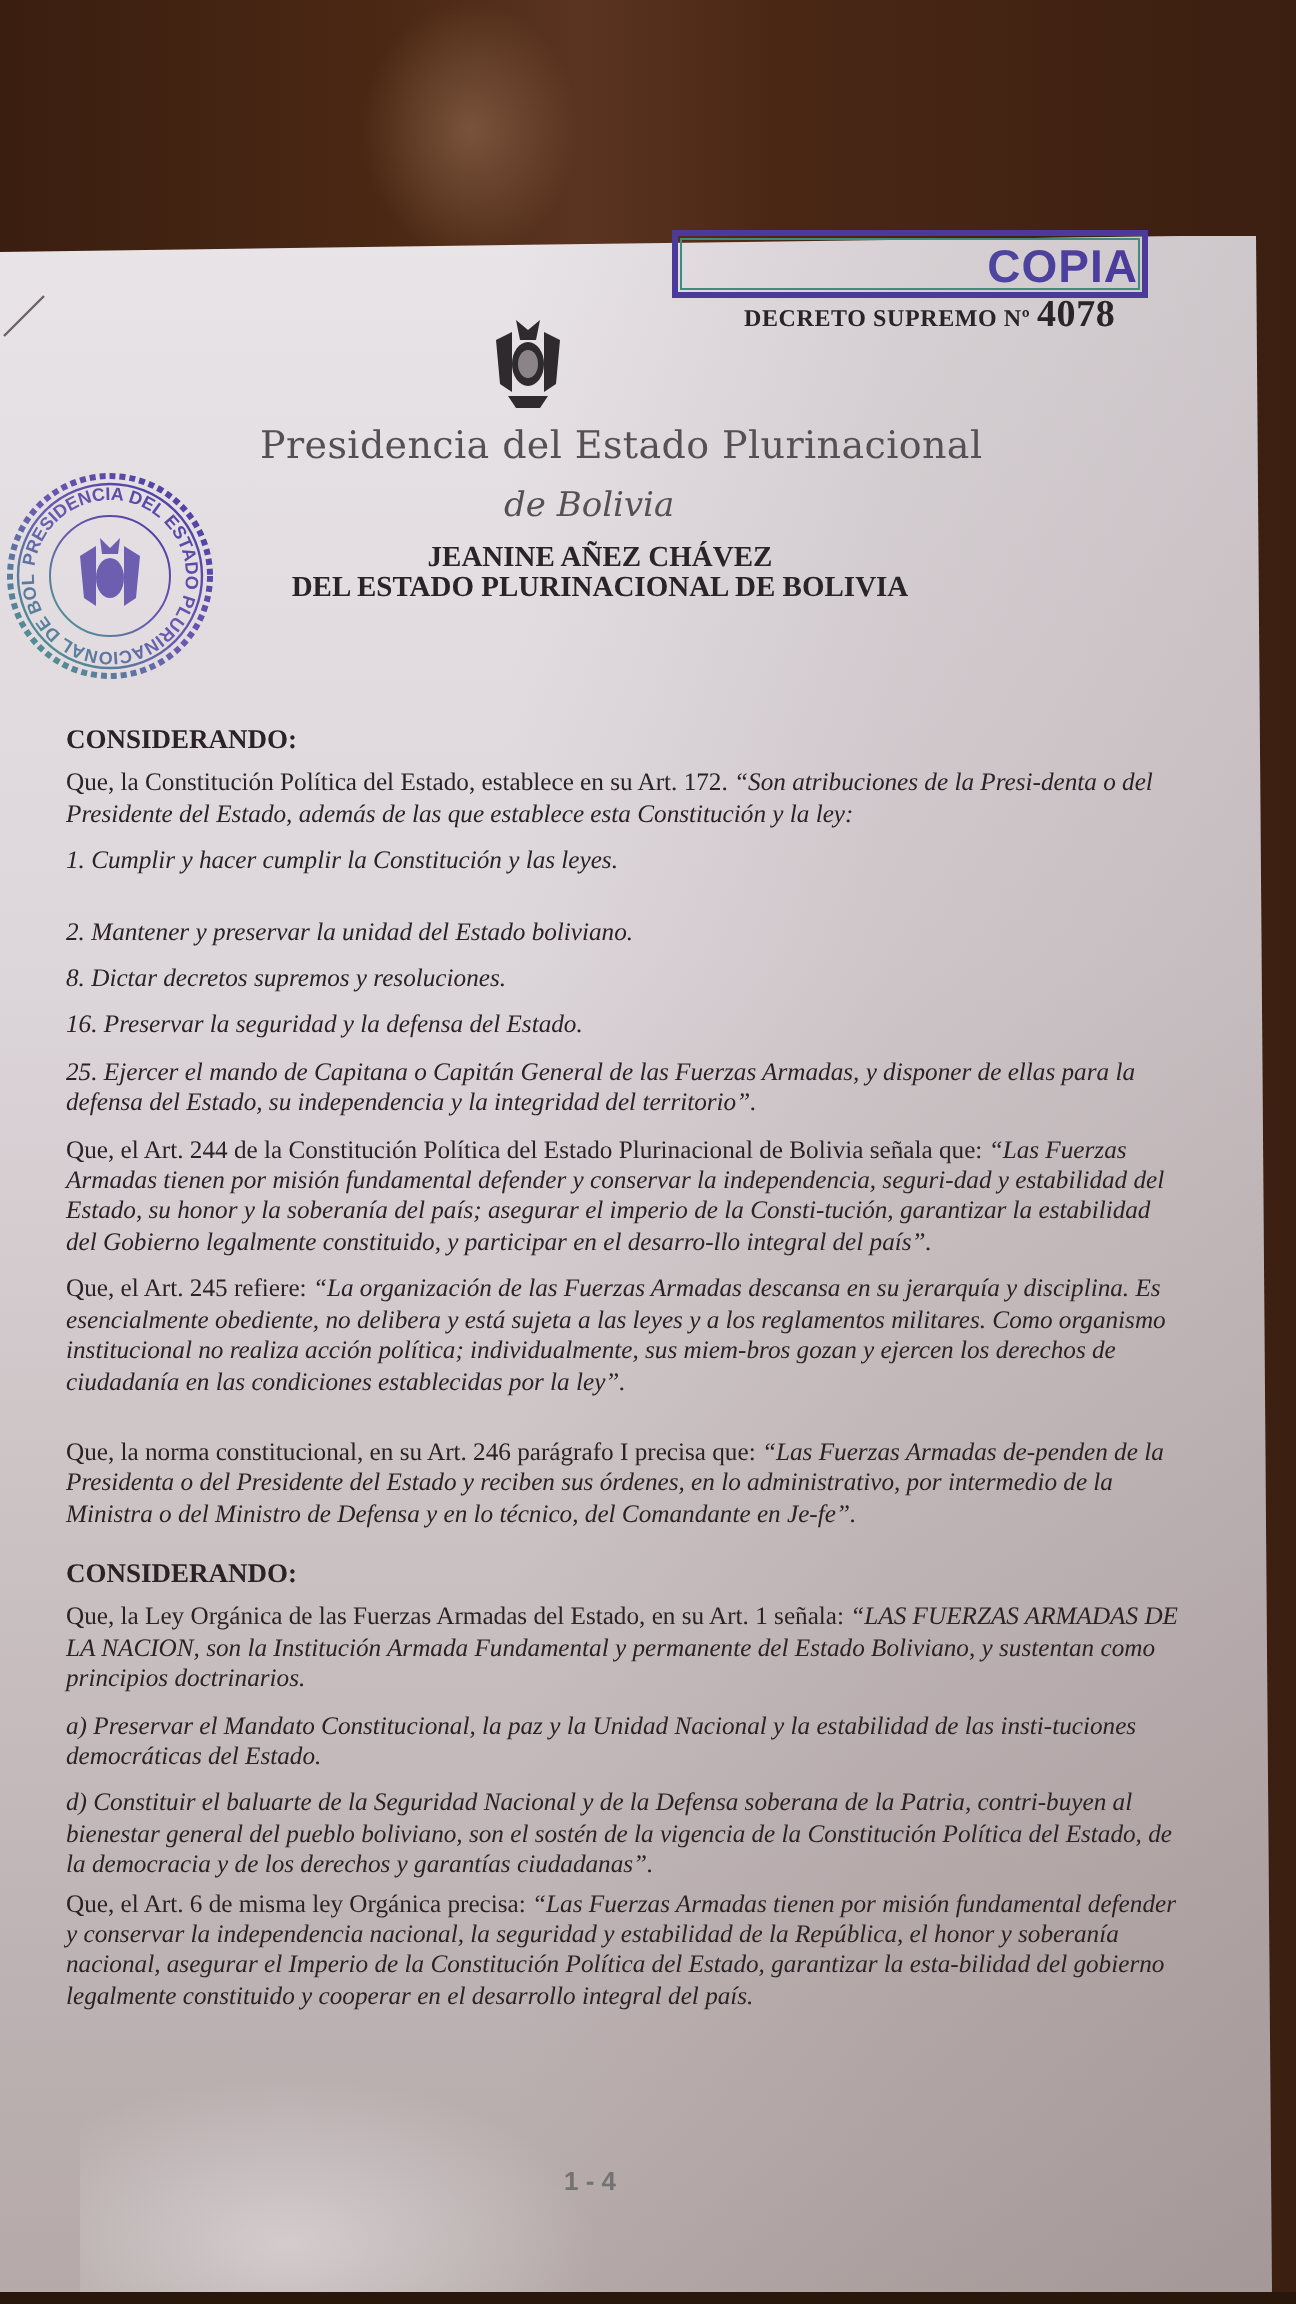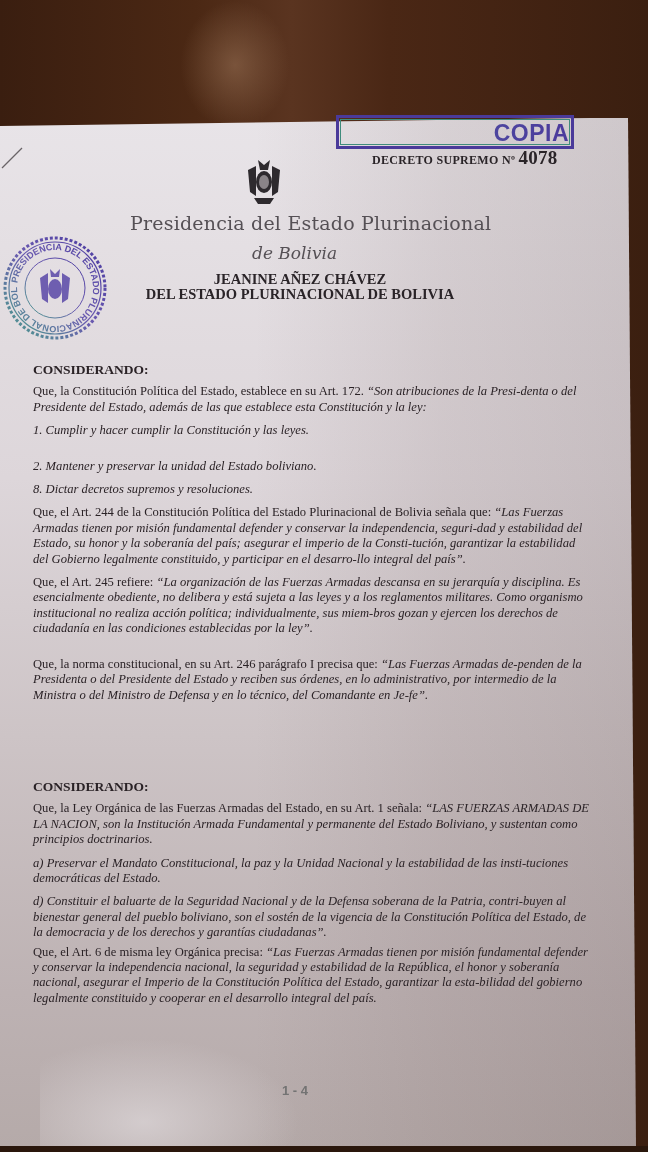--- a/index.html
+++ b/index.html
@@ -143,20 +143,22 @@
 </div>
 
 <div class="body-text" style="top:362px;">
   <p class="heading">CONSIDERANDO:</p>
   <p style="margin-top:7px;">
     <span>Que, la Constitución Política del Estado, establece en su Art. 172. </span><span class="it">“Son atribuciones de la Presi-denta o del Presidente del Estado, además de las que establece esta Constitución y la ley:</span>
   </p>
   <p class="it" style="margin-top:8px;">1. Cumplir y hacer cumplir la Constitución y las leyes.</p>
   <p class="it" style="margin-top:20px;">2. Mantener y preservar la unidad del Estado boliviano.</p>
   <p class="it" style="margin-top:8px;">8. Dictar decretos supremos y resoluciones.</p>
+  <p class="it" style="margin-top:8px;">16. Preservar la seguridad y la defensa del Estado.</p>
+  <p class="it" style="margin-top:8px;">25. Ejercer el mando de Capitana o Capitán General de las Fuerzas Armadas, y disponer de ellas para la defensa del Estado, su independencia y la integridad del territorio”.</p>
   <p style="margin-top:8px;">
     <span>Que, el Art. 244 de la Constitución Política del Estado Plurinacional de Bolivia señala que: </span><span class="it">“Las Fuerzas Armadas tienen por misión fundamental defender y conservar la independencia, seguri-dad y estabilidad del Estado, su honor y la soberanía del país; asegurar el imperio de la Consti-tución, garantizar la estabilidad del Gobierno legalmente constituido, y participar en el desarro-llo integral del país”.</span>
   </p>
   <p style="margin-top:8px;">
     <span>Que, el Art. 245 refiere: </span><span class="it">“La organización de las Fuerzas Armadas descansa en su jerarquía y disciplina. Es esencialmente obediente, no delibera y está sujeta a las leyes y a los reglamentos militares. Como organismo institucional no realiza acción política; individualmente, sus miem-bros gozan y ejercen los derechos de ciudadanía en las condiciones establecidas por la ley”.</span>
   </p>
   <p style="margin-top:20px;">
     <span>Que, la norma constitucional, en su Art. 246 parágrafo I precisa que: </span><span class="it">“Las Fuerzas Armadas de-penden de la Presidenta o del Presidente del Estado y reciben sus órdenes, en lo administrativo, por intermedio de la Ministra o del Ministro de Defensa y en lo técnico, del Comandante en Je-fe”.</span>
   </p>
 </div>

